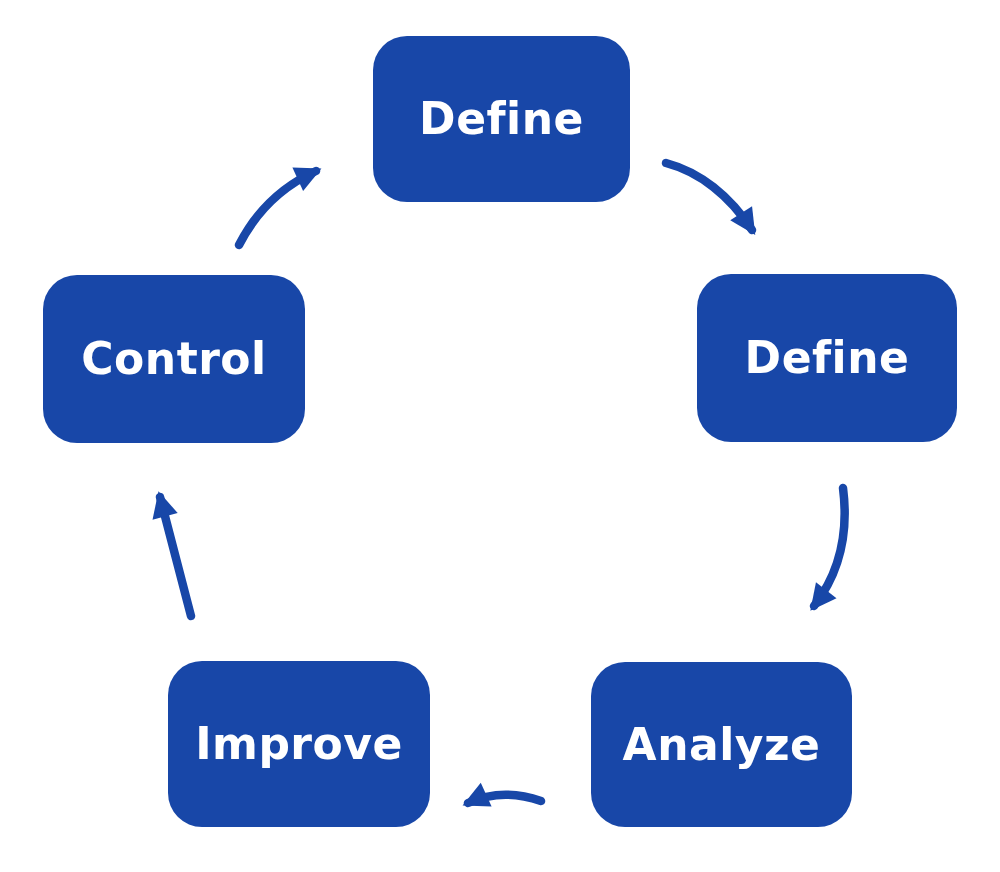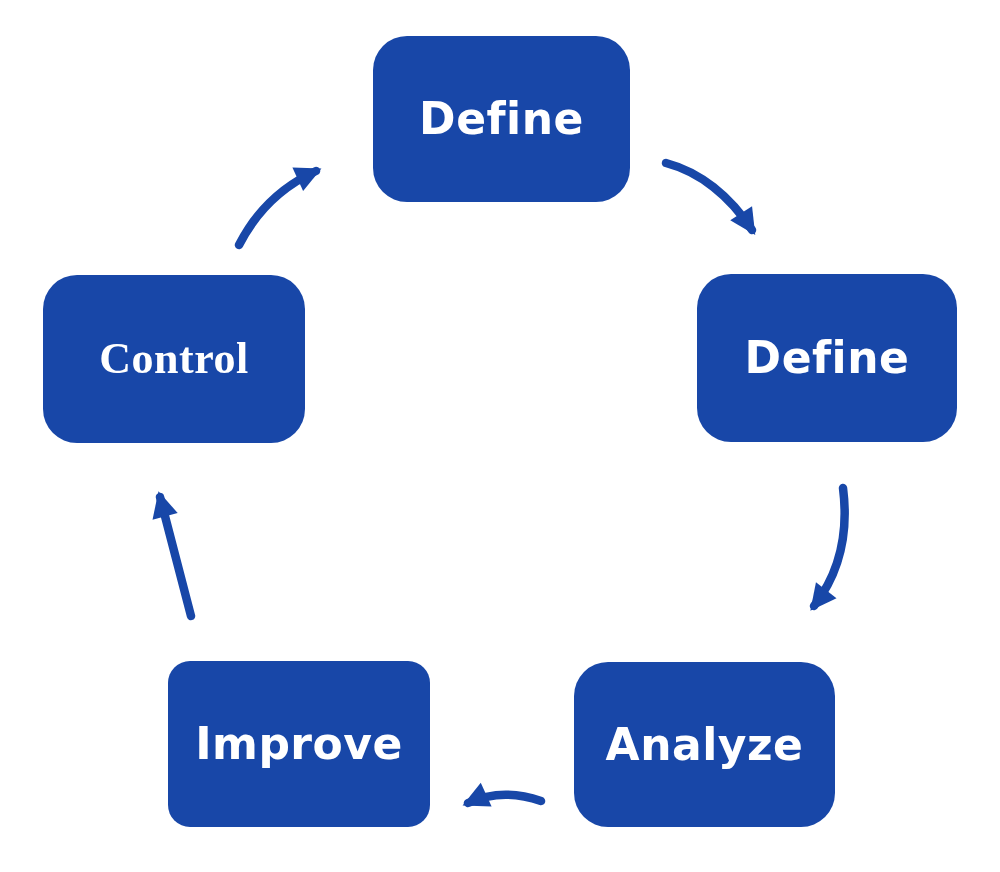--- a/index.html
+++ b/index.html
@@ -40,23 +40,23 @@
   .stage-label{
     color:var(--label-color);
     font-size:44px;
     font-weight:700;
     letter-spacing:0.5px;
     line-height:1;
     user-select:none;
   }
   .box-define  {left:373px;top:36px; width:257px;height:166px;}
   .box-measure {left:697px;top:274px;width:260px;height:168px;}
-  .box-analyze {left:574px;top:662px;width:261px;height:165px;}
-  .box-improve {left:168px;top:661px;width:262px;height:166px;border-radius:22px;}
-  .box-control {left:43px; top:275px;width:262px;height:168px;font-family:Liberation Serif, serif;}
+  .box-analyze {left:591px;top:662px;width:261px;height:165px;}
+  .box-improve {left:168px;top:661px;width:262px;height:166px;}
+  .box-control {left:43px; top:275px;width:262px;height:168px;}
 </style>
 </head>
 <body>
 
 <div class="canvas">
 
   <svg class="arrows" viewBox="0 0 1000 872" xmlns="http://www.w3.org/2000/svg" aria-hidden="true">
     <defs>
       <marker id="arrowhead" markerUnits="userSpaceOnUse" markerWidth="30" markerHeight="30" viewBox="0 0 30 30" refX="22" refY="15" orient="auto">
         <path d="M2,2 L28,15 L2,28 Z" fill="#1847A8"></path>

